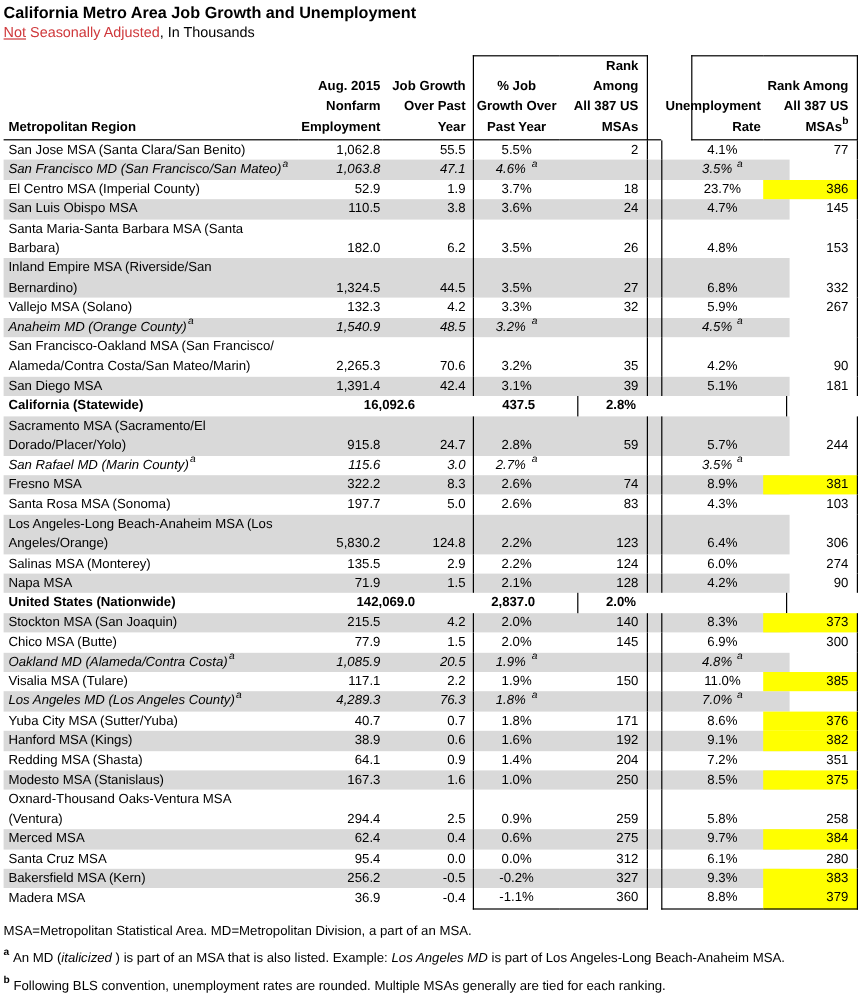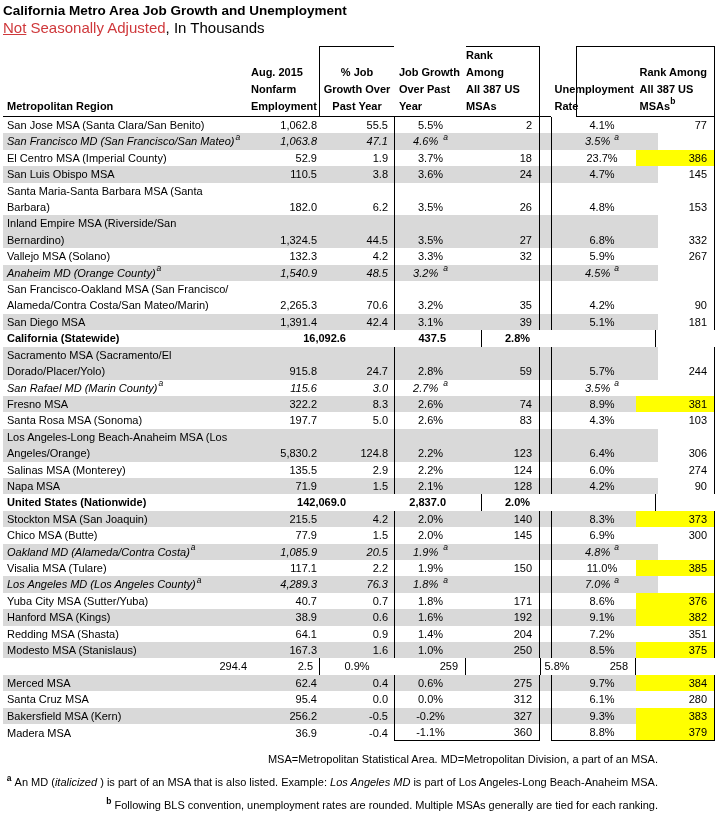--- a/index.html
+++ b/index.html
@@ -8,21 +8,21 @@
     --yellow:#ffff00;
   }
   *{box-sizing:border-box;}
   html,body{margin:0;padding:0;}
   body{
     width:718px;height:835px;overflow:hidden;background:#fff;color:#000;
     font-family:"Liberation Sans", sans-serif;
   }
   .page{padding:2px 0 0 3px;width:658px;}
   .title{font-size:13.5px;font-weight:bold;line-height:17px;}
-  .subtitle{font-size:15px;line-height:15px;margin-top:1px;}
+  .subtitle{font-size:12px;line-height:15px;margin-top:1px;}
   .red{color:var(--red);}
   .u{text-decoration:underline;}
   .it{font-style:italic;}
 
   
   .grid{display:grid;grid-template-columns:246px 70px 75px 72px 74px 11px 85px 79px;}
   .cell{
     display:flex;align-items:flex-end;
     font-size:11px;line-height:16.4px;
     min-height:16.4px;
@@ -40,21 +40,21 @@
   
   .header-row{margin-top:11px;min-height:58px;}
   .header-row .cell{
     font-weight:bold;align-items:flex-end;
     border-bottom:1.5px solid #000;padding-bottom:1px;line-height:17px;
   }
   .header-row .c-pct,.header-row .c-grank,
   .header-row .c-unemp,.header-row .c-urank{border-top:1.5px solid #000;}
   .header-row .c-unemp{justify-content:flex-end;padding-right:2px;padding-left:17px;margin-left:25px;}
   .hwrap{white-space:pre-line;}
-  .h-right .hwrap{text-align:left;}
+  .h-right .hwrap{text-align:right;}
   .h-center .hwrap{text-align:center;}
 
   
   .row.shaded{background:var(--shade);}
   .row.md-row{font-style:italic;}
   .row.total-row{font-weight:bold;gap:29px;}
   .row.last .c-pct,.row.last .c-grank,
   .row.last .c-unemp,.row.last .c-urank{border-bottom:1.5px solid #000;}
   .c-urank.hl{background:var(--yellow);}
   .rwrap{white-space:pre-line;}
@@ -62,21 +62,21 @@
   sup{
     font-size:8.5px;line-height:0;position:relative;top:-1px;
   }
   .sup-pct{margin-left:5px;}
   .sup-unemp{margin-left:4px;}
   .sup-region{margin-left:1px;}
   sup:empty{display:none;margin:0;}
 
   
   .footnotes{margin-top:11px;}
-  .footnote{font-size:11px;line-height:14px;margin-bottom:9px;text-align:right;}
+  .footnote{font-size:11px;line-height:14px;margin-bottom:9px;}
   .fmark{font-weight:bold;font-size:8.5px;position:relative;top:-1px;margin-right:3px;}
 </style>
 </head>
 <body>
 
 <div class="page">
 
   <div class="title">California Metro Area Job Growth and Unemployment</div>
   <div class="subtitle">
     <span class="red u">Not</span><span class="red"> Seasonally Adjusted</span><span>, In Thousands</span>
@@ -84,29 +84,29 @@
 
   <div class="grid header-row">
     <div class="cell c-region">
         <span class="hwrap">Metropolitan Region</span>
       </div>
     <div class="cell c-emp h-right">
         <span class="hwrap">Aug. 2015
 Nonfarm
 Employment</span>
       </div>
+    <div class="cell c-growth h-right">
+        <span class="hwrap">Job Growth
+Over Past
+Year</span>
+      </div>
     <div class="cell c-pct h-center">
         <span class="hwrap">% Job
 Growth Over
 Past Year</span>
-      </div>
-    <div class="cell c-growth h-right">
-        <span class="hwrap">Job Growth
-Over Past
-Year</span>
       </div>
     <div class="cell c-grank h-right">
         <span class="hwrap">Rank Among
 All 387 US
 MSAs</span>
       </div>
     <div class="cell c-gap"></div>
     <div class="cell c-unemp h-right">
         <span class="hwrap">Unemployment
 Rate</span>
@@ -790,20 +790,24 @@
         </div>
       <div class="cell c-gap"></div>
       <div class="cell c-unemp">
           <span><span>8.5%</span></span>
         </div>
       <div class="cell c-urank hl">
           <span>375</span>
         </div>
     </div>
       <div class="grid row">
+      <div class="cell c-region">
+          <span class="rwrap"><span>Oxnard-Thousand Oaks-Ventura MSA
+(Ventura)</span></span>
+        </div>
       <div class="cell c-emp">
           <span>294.4</span>
         </div>
       <div class="cell c-growth">
           <span>2.5</span>
         </div>
       <div class="cell c-pct">
           <span><span>0.9%</span></span>
         </div>
       <div class="cell c-grank">

